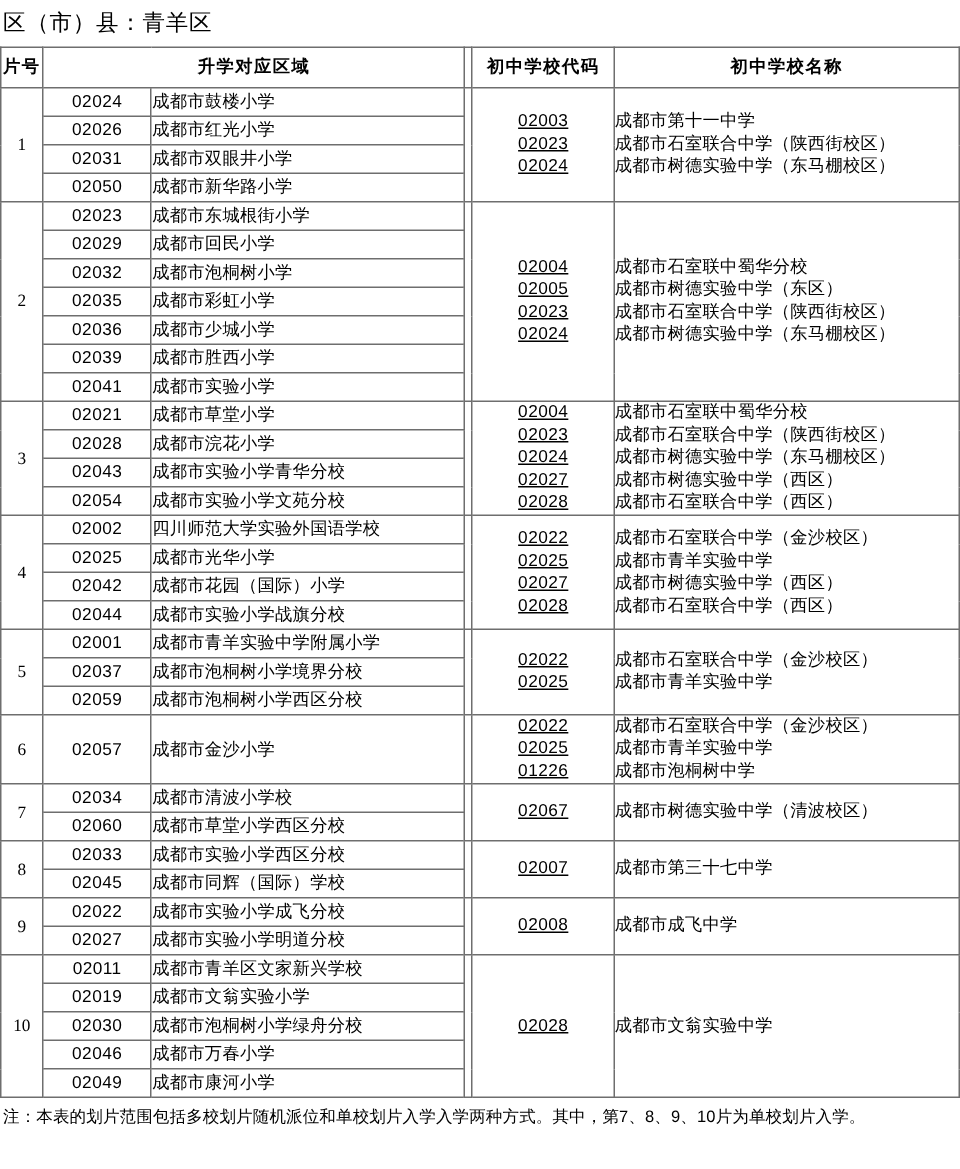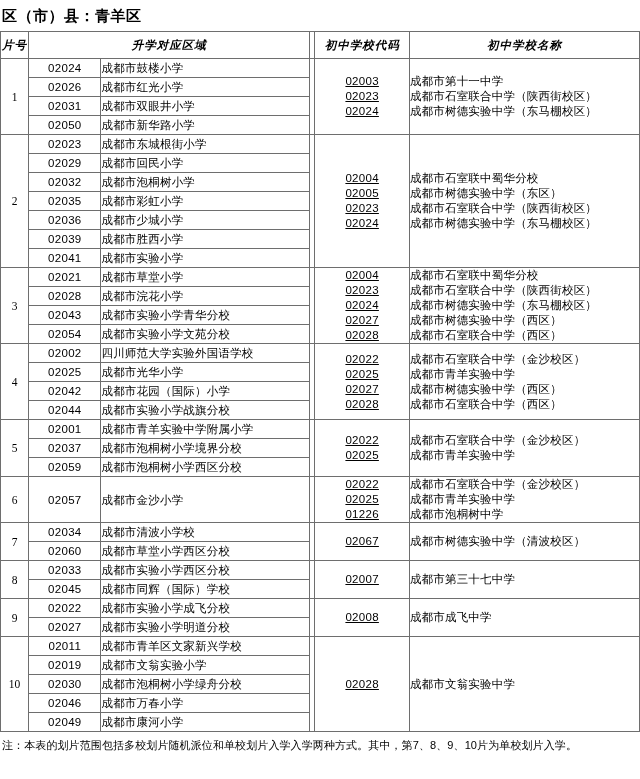--- a/index.html
+++ b/index.html
@@ -9,21 +9,21 @@
   }
   body {
     width: 640px; height: 779px;
     font-family: "Liberation Sans", "DejaVu Sans", sans-serif;
     color: #000;
     overflow: hidden;
     position: relative;
   }
   .page-title {
     font-size: 15px;
-    font-weight: bold;
+    font-weight: normal;
     letter-spacing: 0.5px;
     padding: 6px 0 5px 2px;
     line-height: 20px;
     white-space: nowrap;
   }
   table.sheet {
     border-collapse: collapse;
     table-layout: fixed;
     width: 640px;
     border: 1px solid #000;
@@ -36,21 +36,20 @@
     line-height: 14px;
     background: #fff;
   }
   thead th {
     border-top: 1px solid #000;
     border-bottom: 1px solid #000;
     font-weight: bold;
     font-size: 12.5px;
     height: 27px;
     letter-spacing: 1px;
-    font-style: italic;
   }
   
   col.c-pian  { width: 28px; }
   col.c-code  { width: 72px; }
   col.c-name  { width: 208px; }
   col.c-gap   { width: 5px; }
   col.c-mcode { width: 94px; }
   col.c-mname { width: 229px; }
 
   td.pian {

